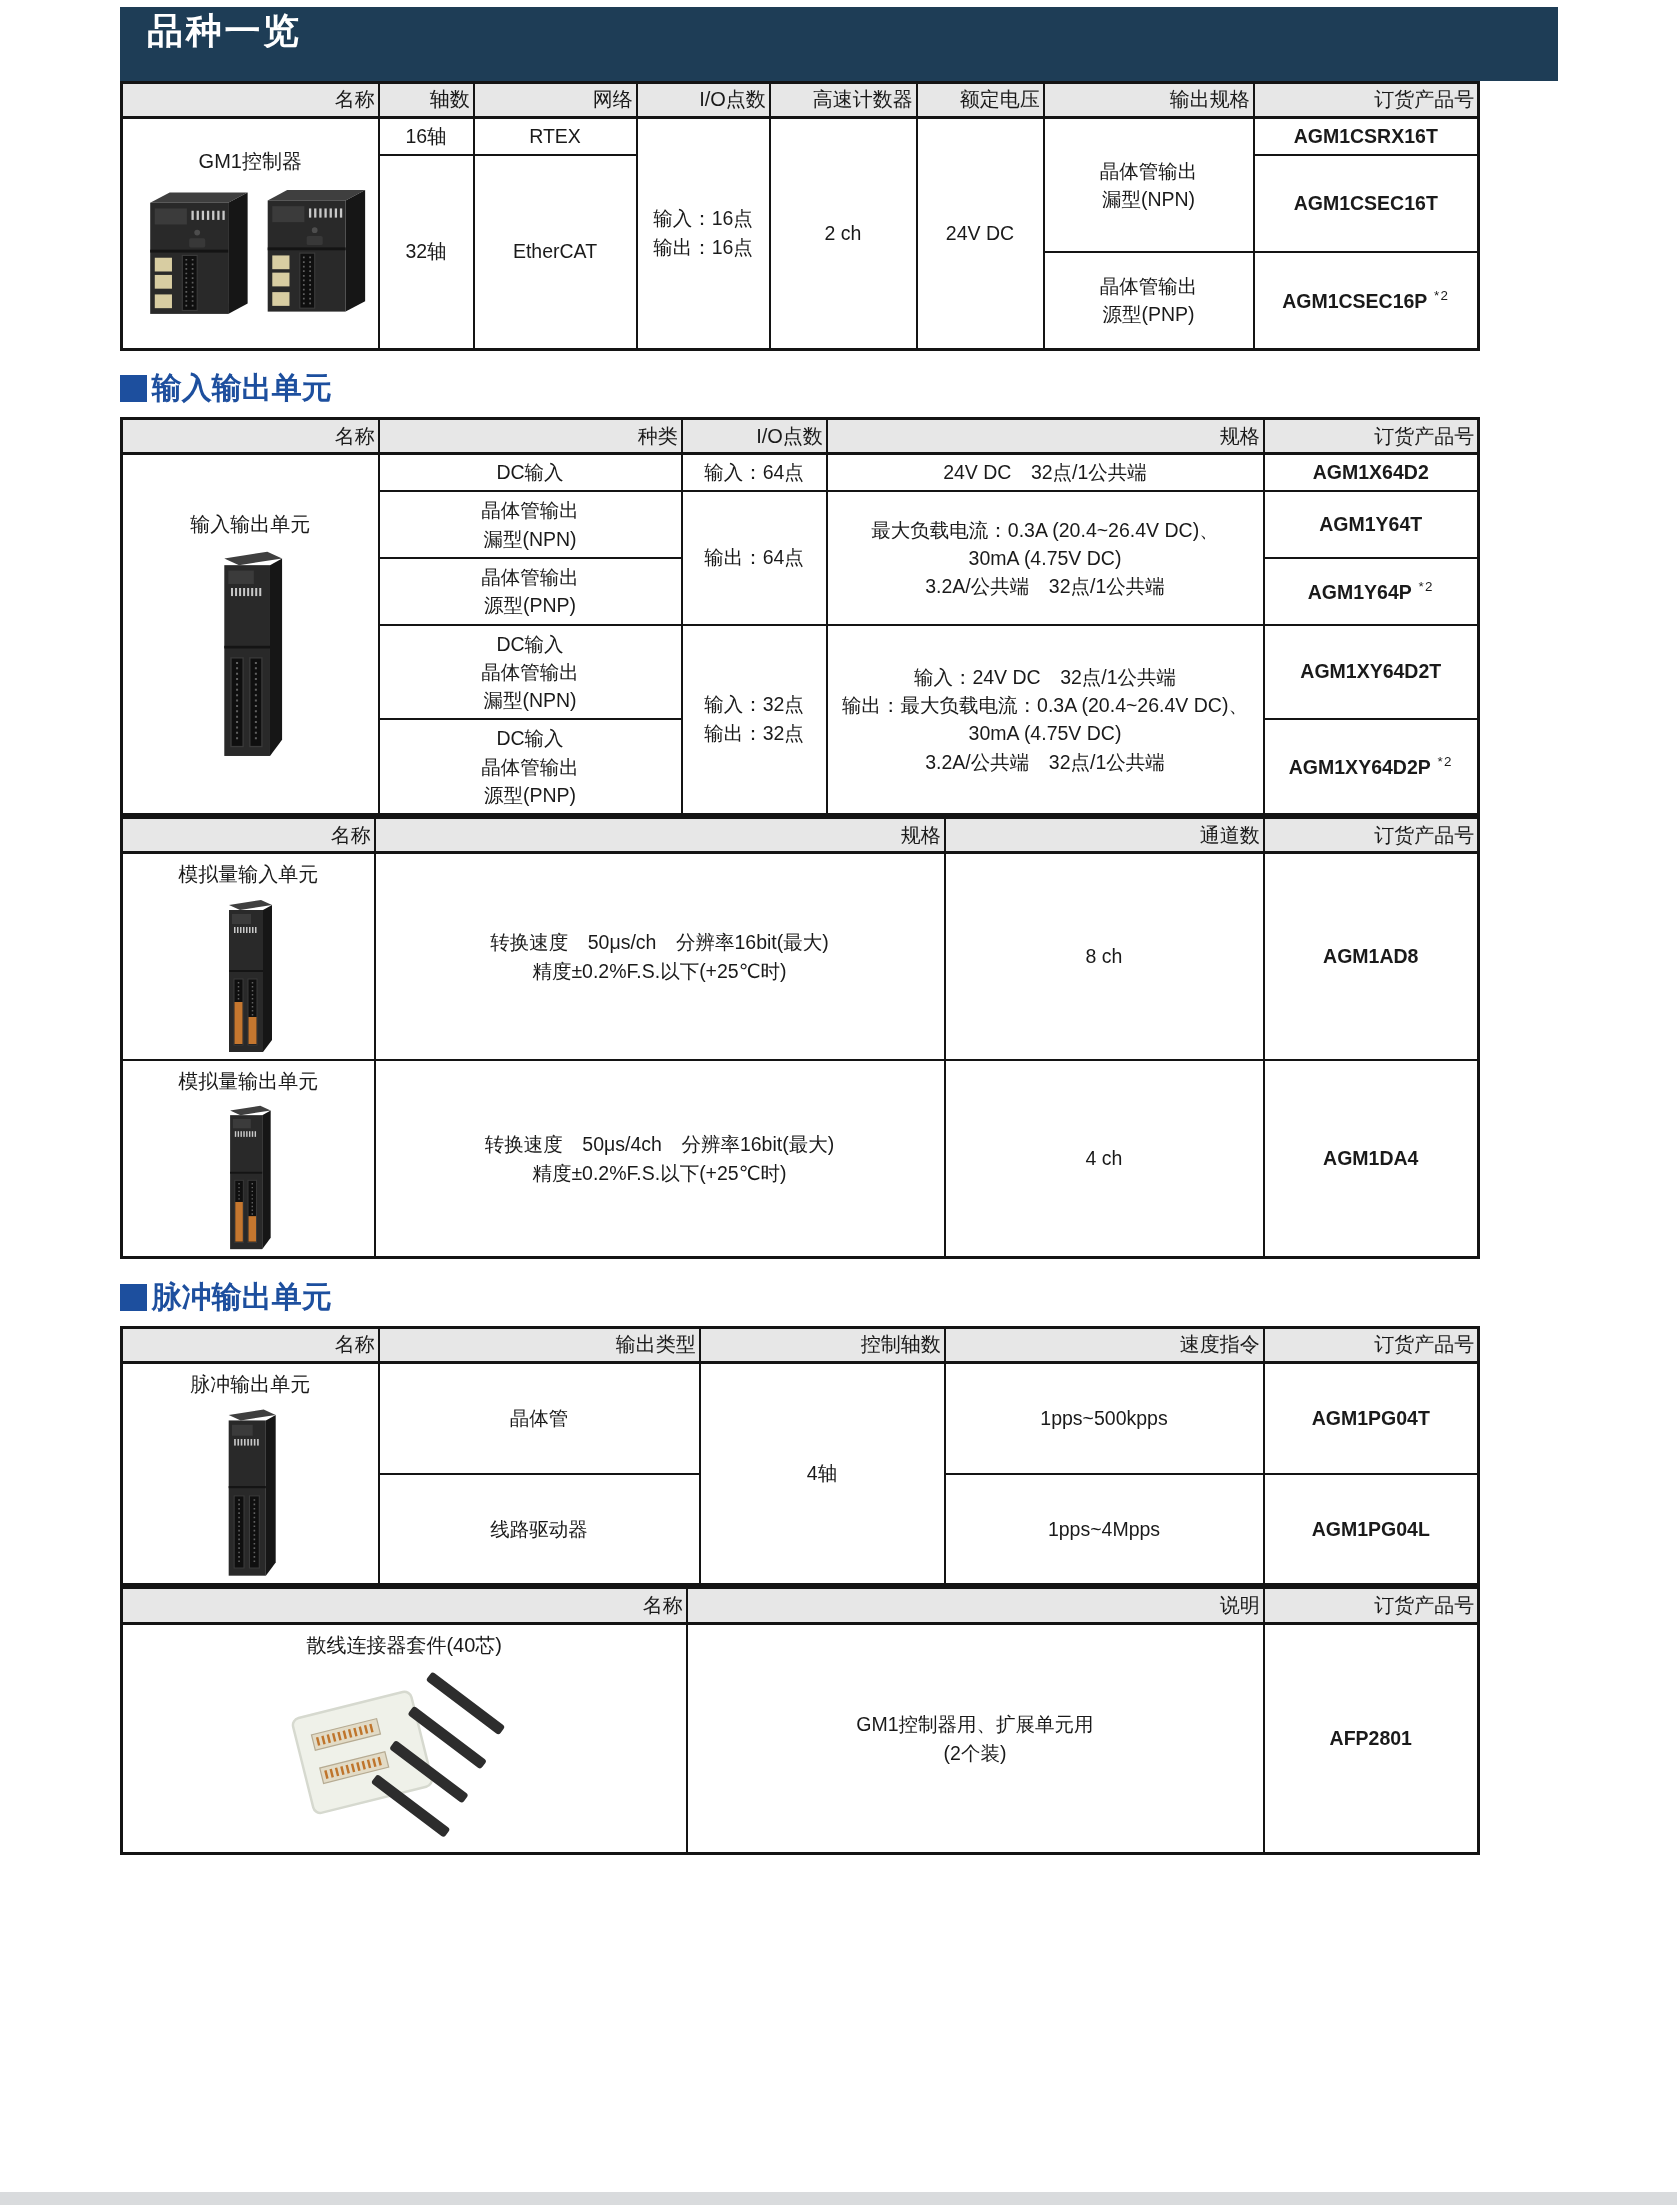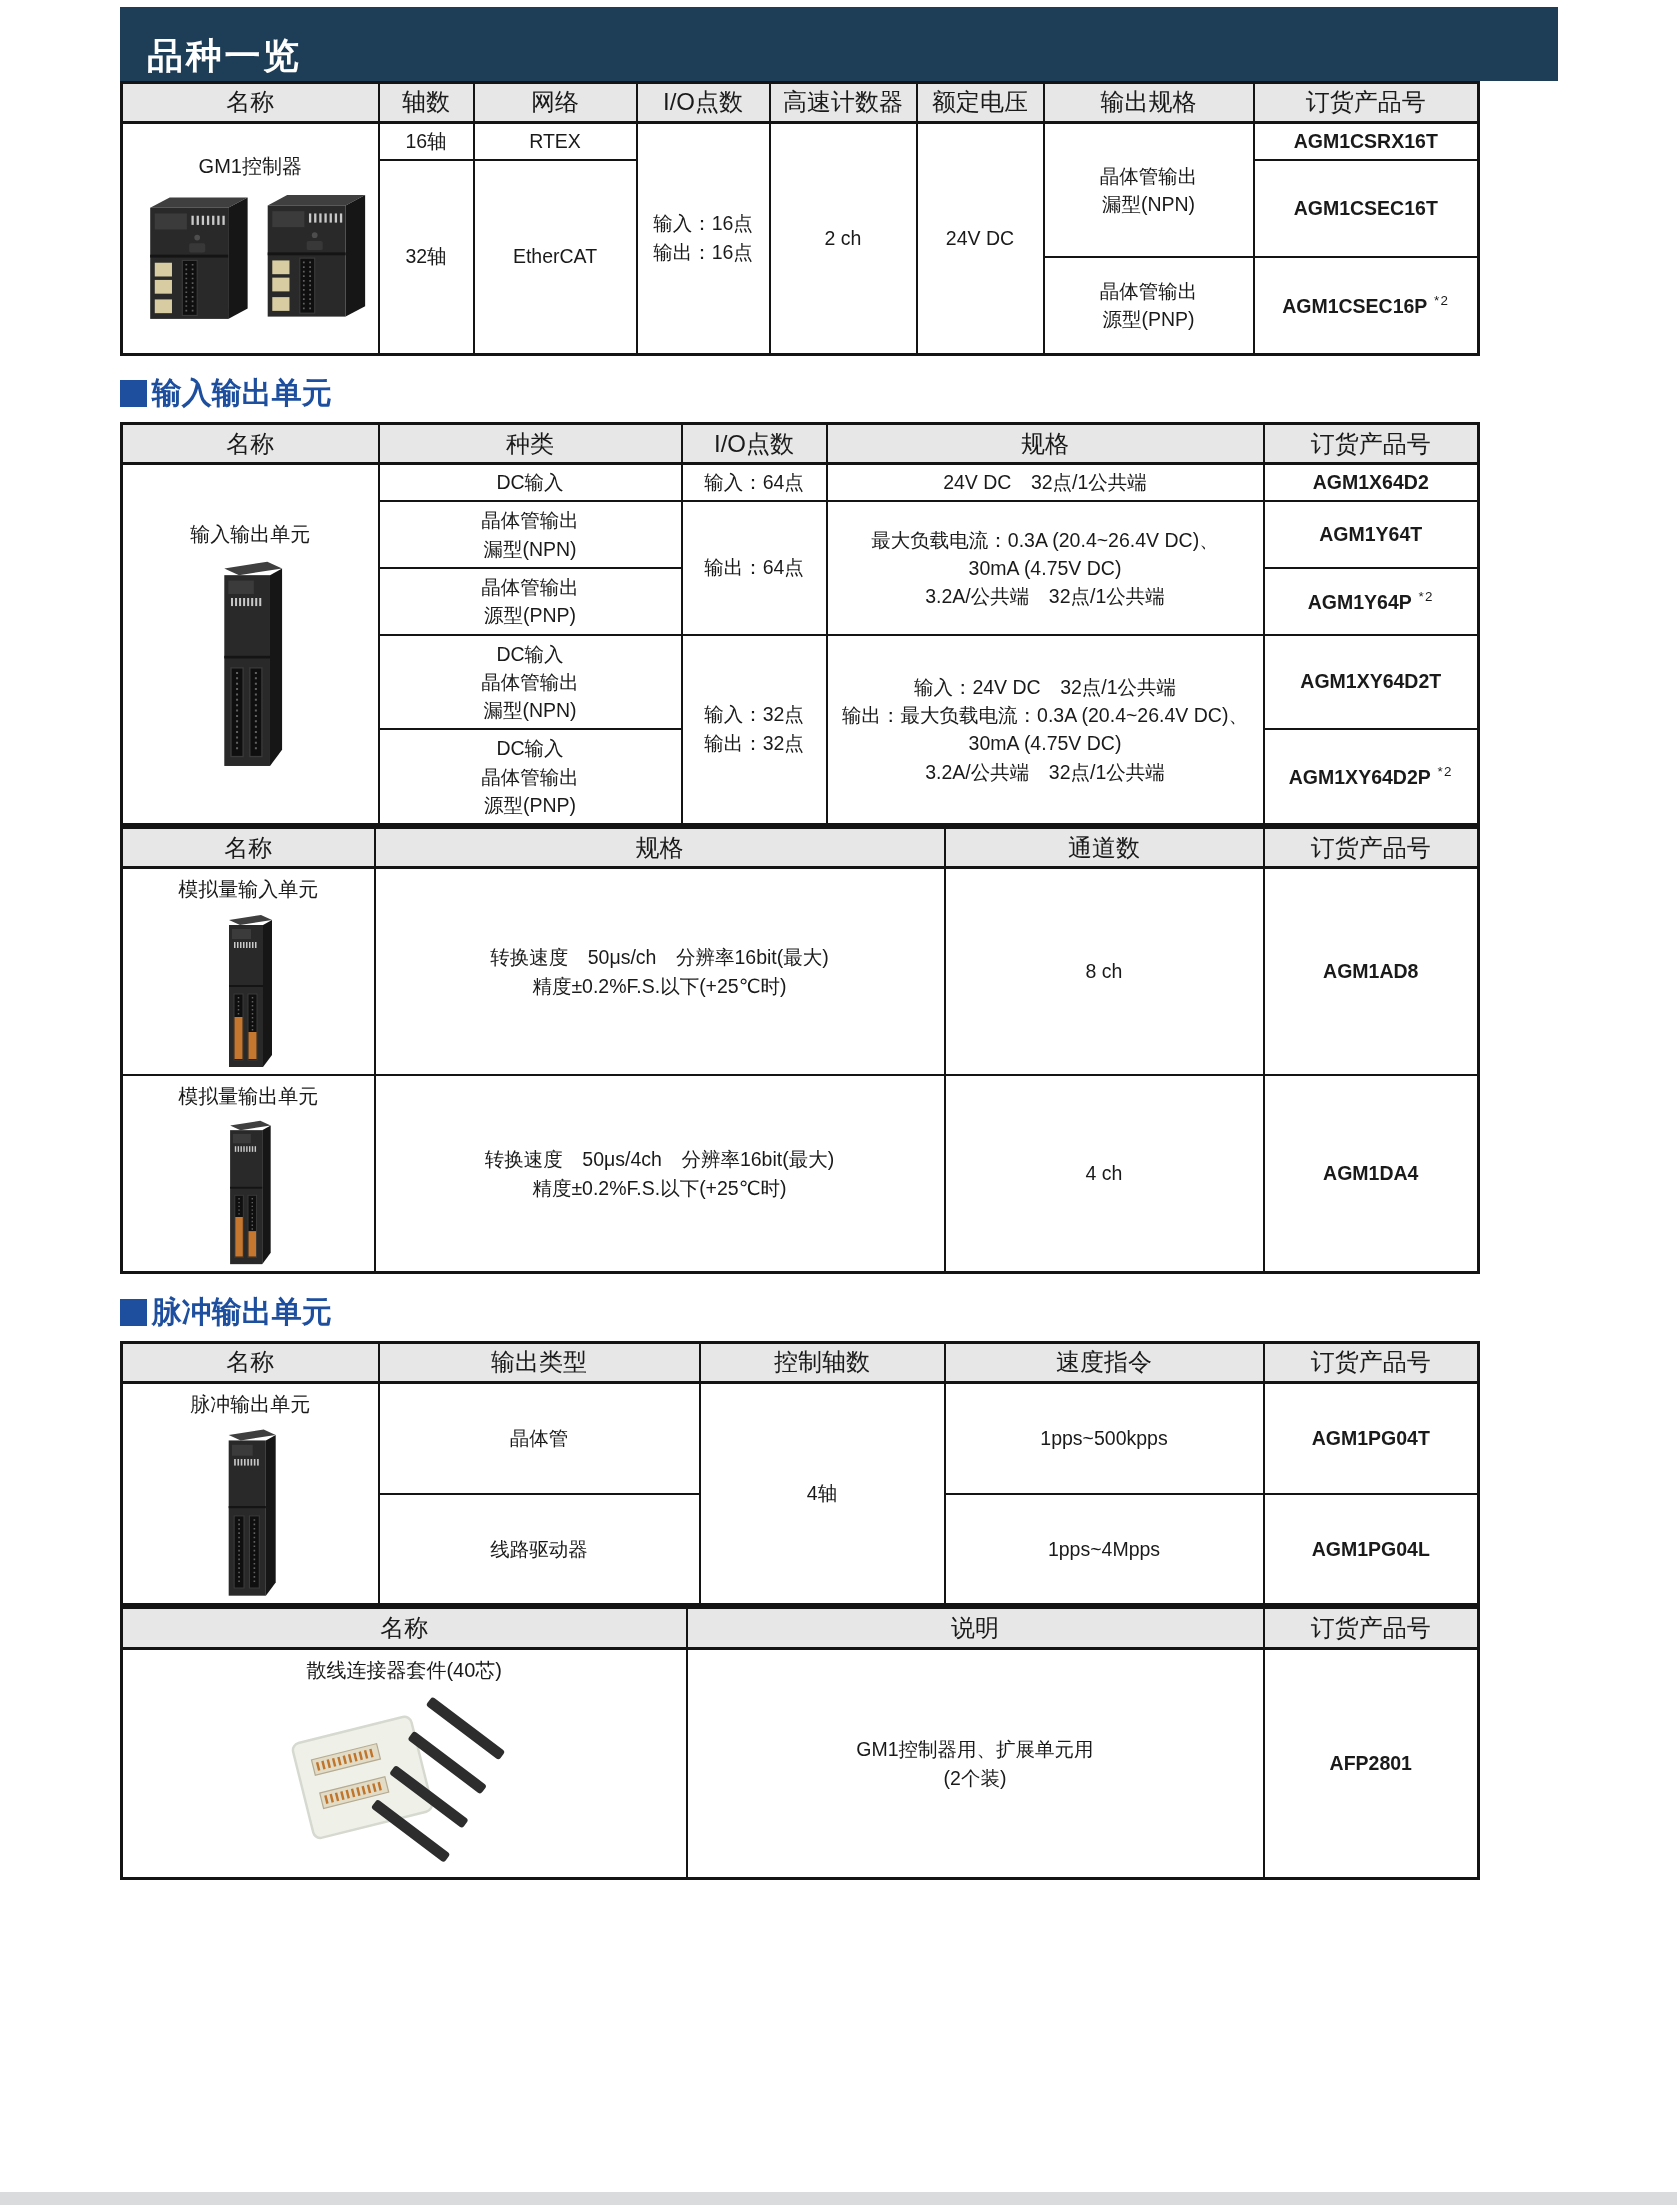--- a/index.html
+++ b/index.html
@@ -1,35 +1,35 @@
 <!DOCTYPE html>
 <html style="font-size:10.8px"><head>
 <meta charset="utf-8">
 <style>
   html,body{margin:0;padding:0;background:#ffffff;}
   .page{position:relative;width:1678px;height:2205px;background:#fff;overflow:hidden;
         font-family:"Liberation Sans","DejaVu Sans",sans-serif;color:#151515;}
   
   .title-bar{margin:6.7px 0 0 120px;width:1438px;height:74px;background:#1e3d56;
-             display:flex;align-items:flex-end;box-sizing:border-box;padding-left:27px;}
+             display:flex;align-items:flex-start;box-sizing:border-box;padding-left:27px;}
   .title-bar .title-text{color:#ffffff;font-size:36px;font-weight:bold;letter-spacing:2.7px;}
   
   .content{margin-left:120px;width:1358px;}
   
   .sec-h{display:flex;align-items:center;margin:17.5px 0 8px 0;
          font-size:30px;font-weight:bold;color:#1d4f9e;}
   .sec-h .sq{width:27px;height:27px;background:#1d4f9e;margin-right:4.7px;flex:none;}
   .sec-h.wide .sq{margin-right:15px;}
   
   table.tbl{border-collapse:collapse;table-layout:fixed;width:1358px;background:#fff;
             border:3.4px solid #141414;}
   .tbl th,.tbl td{border:2px solid #141414;border-top-width:2.7px;border-bottom-width:2.7px;
             text-align:center;vertical-align:middle;font-size:19.5px;color:#1a1a1a;
             padding:4px 6.7px;box-sizing:border-box;overflow:hidden;}
-  .tbl tr.rh th{background:#e7e7e7;font-weight:400;font-size:24px;border-bottom-width:3.4px;padding:2.7px;}
+  .tbl tr.rh th{background:#e7e7e7;font-weight:400;font-size:20px;border-bottom-width:3.4px;padding:2.7px;text-align:right;}
   .rh{height:32px;}
   .r40{height:27px;}.r46{height:31px;}.r74{height:50px;}.r88{height:59px;}
   .r106{height:71px;}.r145{height:97px;}.r165{height:111px;}.r204{height:137px;}
   .r272{height:183px;}.r292{height:196px;}.r332{height:223px;}
   .ml{white-space:pre-line;line-height:1.45;}
   .inl{display:inline-block;text-align:left;white-space:pre-line;line-height:1.5;}
   .spec-left{text-align:left;padding-left:15px;margin-top:23px;}
   .part{text-align:left;padding-left:12px;font-weight:bold;font-size:21px;}
   sup.note{font-weight:400;font-size:13.4px;margin-left:6.7px;letter-spacing:1.3px;}
   .name-cell{vertical-align:top;padding-top:8px;}

